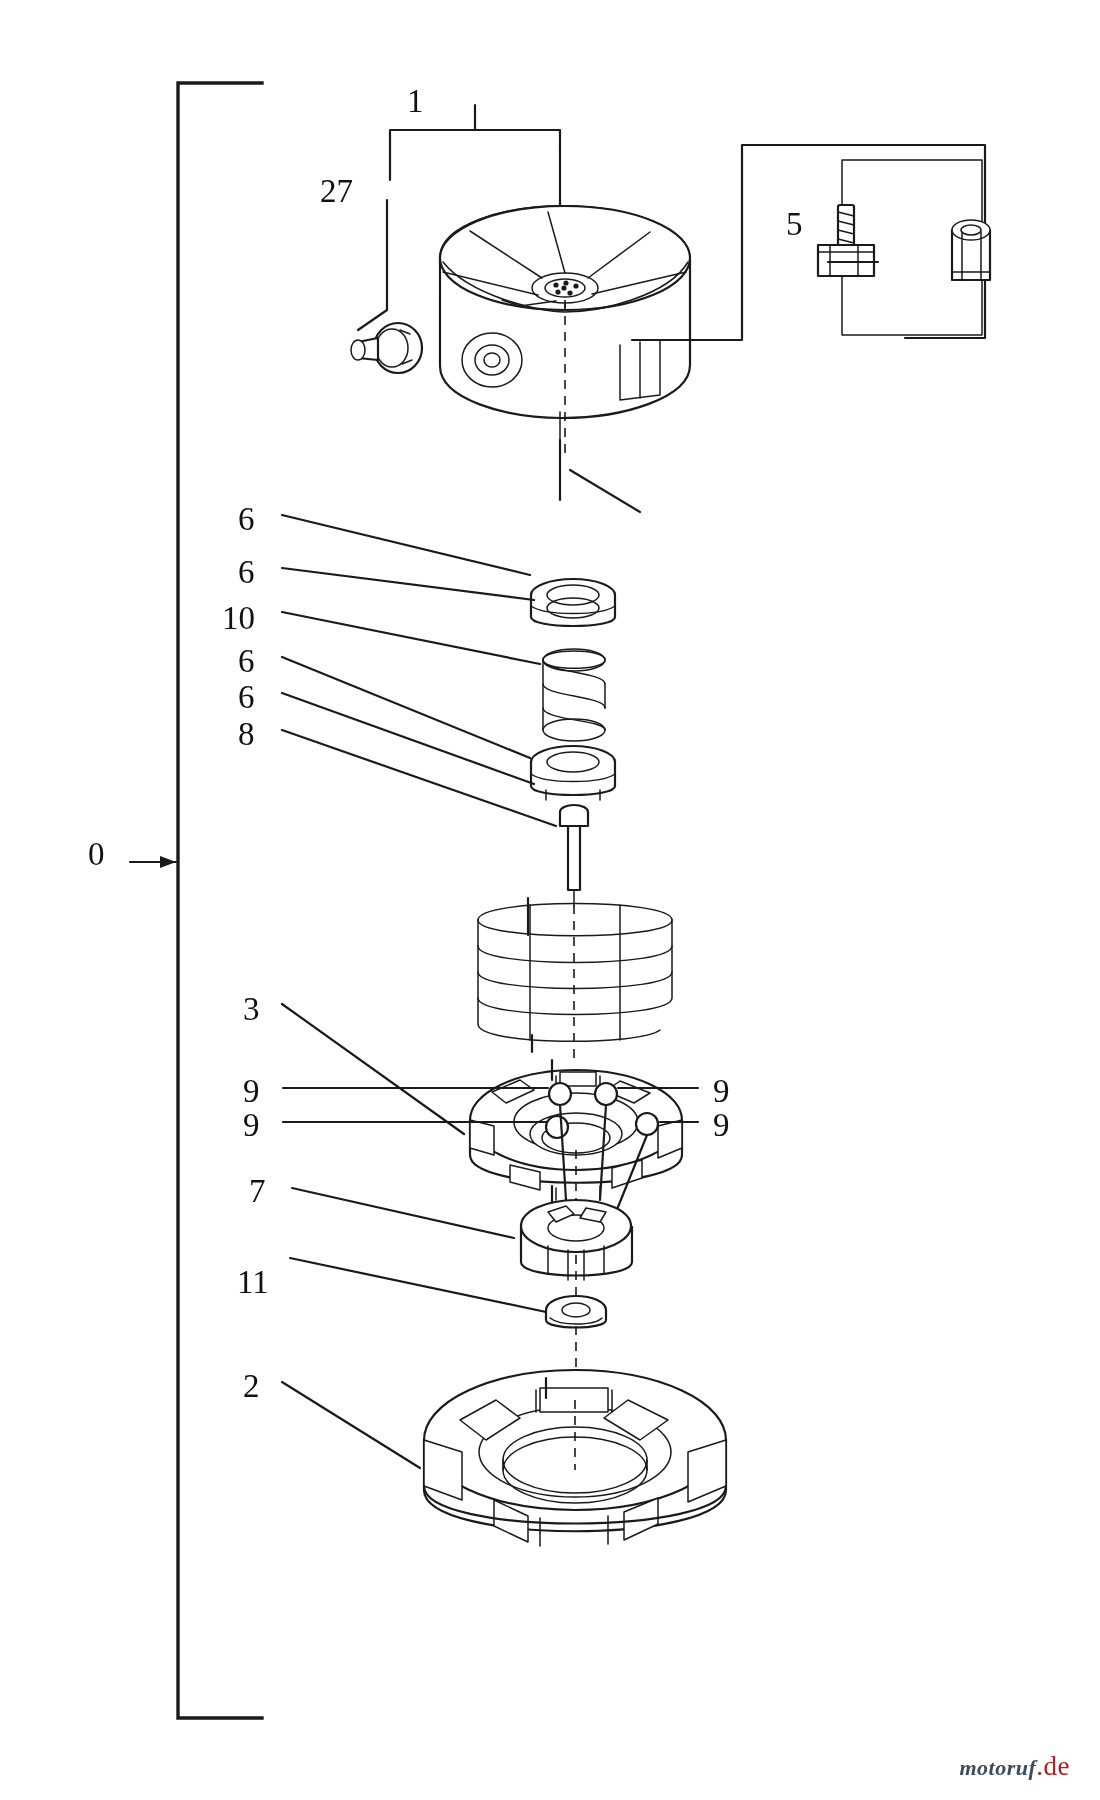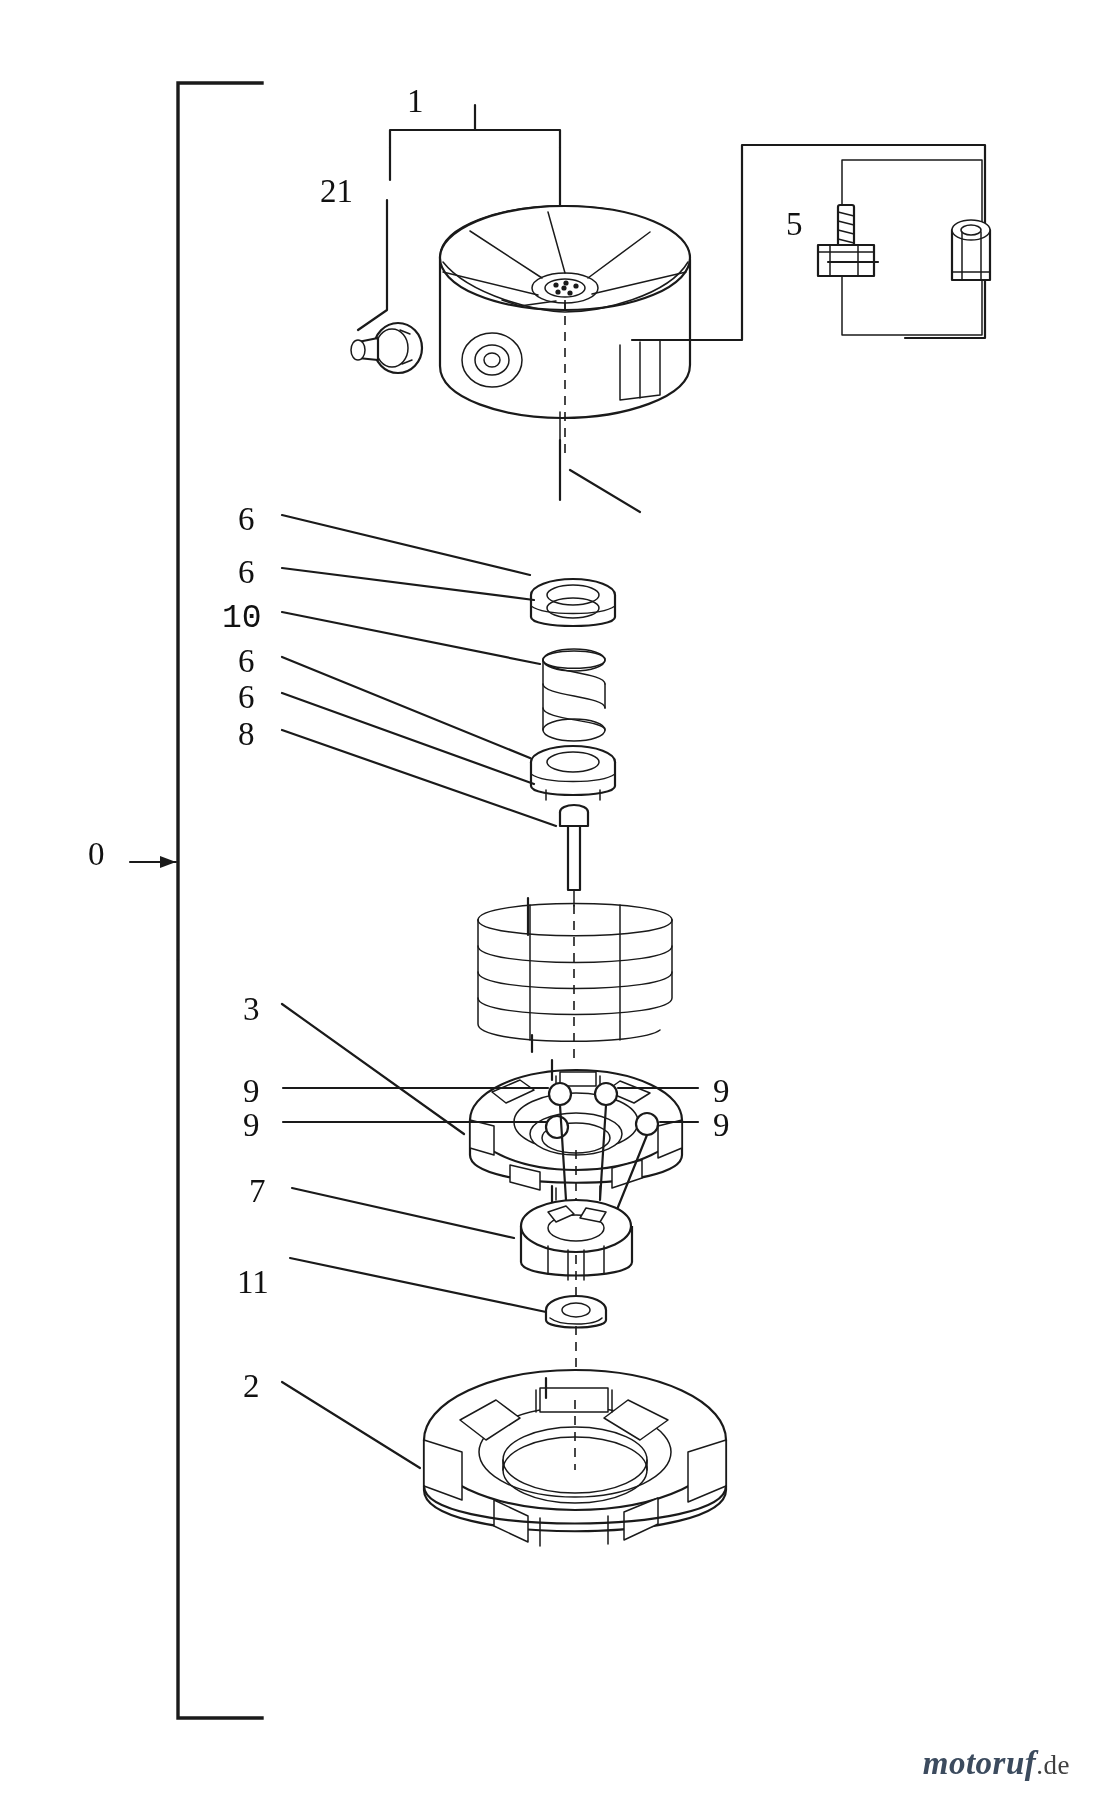--- a/index.html
+++ b/index.html
@@ -35,24 +35,24 @@
     font-family: "Liberation Serif", serif;
     font-size: 27px;
     letter-spacing: 0.5px;
     color: #7d8a9a;
     white-space: nowrap;
   }
   .watermark .brand {
     color: #3c4b5e;
     font-weight: bold;
     font-style: italic;
-    font-size: 33px;
+    font-size: 22px;
   }
   .watermark .tld {
-    color: #404040;
+    color: #b91c1c;
     font-size: 27px;
   }
 </style>
 </head>
 <body>
 
 <svg id="sheet" viewBox="0 0 1100 1800" xmlns="http://www.w3.org/2000/svg">
   <defs>
     <style>
       .ln  { fill:none; stroke:#1a1a1a; stroke-width:2.2; stroke-linecap:round; stroke-linejoin:round; }
@@ -300,25 +300,25 @@
     <path class="ln" d="M282 730 L556 826"></path>
     <path class="ln" d="M282 1004 L464 1134"></path>
     <path class="ln" d="M292 1188 L514 1238"></path>
     <path class="ln" d="M290 1258 L546 1312"></path>
     <path class="ln" d="M282 1382 L420 1468"></path>
   </g>
 </svg>
 
 <div class="callout" style="left:88px; top:838px;">0</div>
 <div class="callout" style="left:407px; top:85px;">1</div>
-<div class="callout" style="left:320px; top:175px;">21</div>
+<div class="callout" style="left:320px; top:175px;">27</div>
 <div class="callout" style="left:786px; top:208px;">5</div>
 <div class="callout" style="left:238px; top:503px;">6</div>
 <div class="callout" style="left:238px; top:556px;">6</div>
-<div class="callout" style="left:222px; top:602px;font-family:Liberation Mono, monospace;">10</div>
+<div class="callout" style="left:222px; top:602px;">10</div>
 <div class="callout" style="left:238px; top:645px;">6</div>
 <div class="callout" style="left:238px; top:681px;">6</div>
 <div class="callout" style="left:238px; top:718px;">8</div>
 <div class="callout" style="left:243px; top:993px;">3</div>
 <div class="callout" style="left:243px; top:1075px;">9</div>
 <div class="callout" style="left:713px; top:1075px;">9</div>
 <div class="callout" style="left:243px; top:1109px;">9</div>
 <div class="callout" style="left:713px; top:1109px;">9</div>
 <div class="callout" style="left:249px; top:1175px;">7</div>
 <div class="callout" style="left:237px; top:1246px;margin-top:20px;">11</div>

